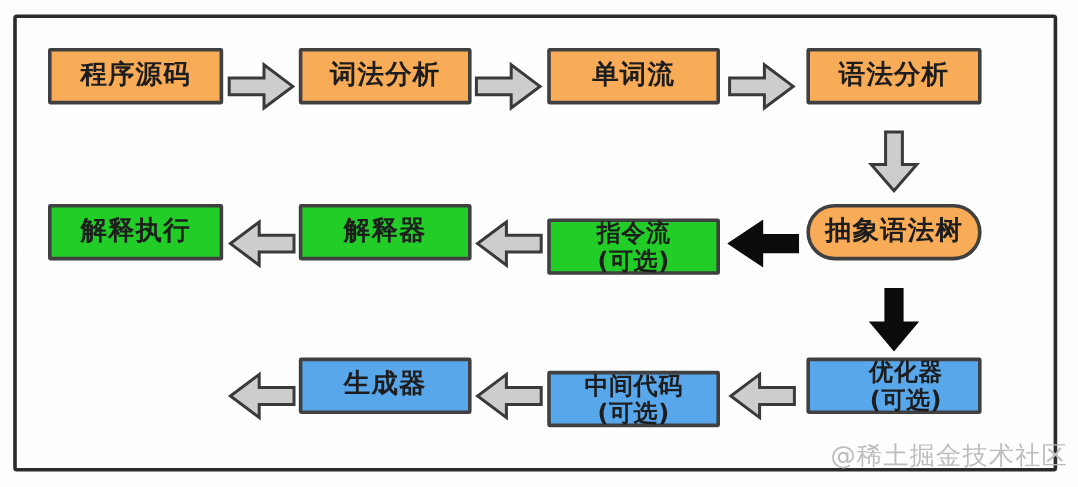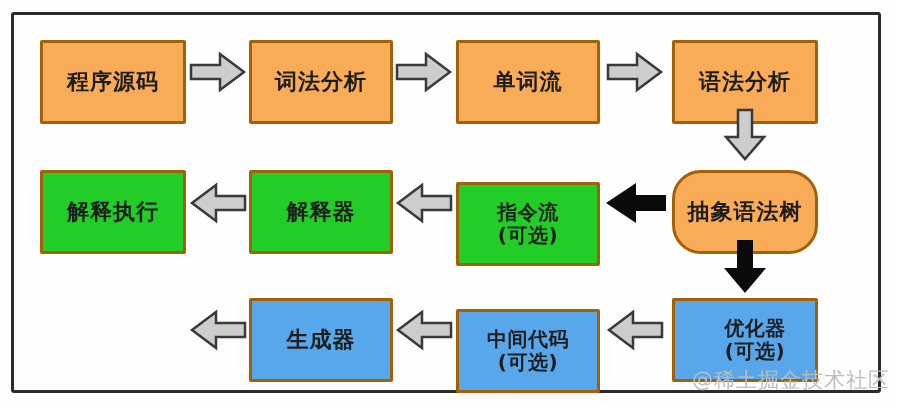--- a/index.html
+++ b/index.html
@@ -5,22 +5,22 @@
   html,body{margin:0;padding:0;background:#ffffff;}
   .page{
     position:relative;width:898px;height:406px;background:#fdfdfd;overflow:hidden;
     font-family:"DejaVu Sans","Liberation Sans",sans-serif;
   }
   .frame{
     position:absolute;left:11px;top:12px;width:870px;height:381px;
     border:3px solid #2b2b2b;border-radius:3px;background:#fefefe;box-sizing:border-box;
   }
   .box{
-    position:absolute;height:84px;box-sizing:border-box;
-    border:3px solid #a16207;border-radius:2px;
+    position:absolute;height:47px;box-sizing:border-box;
+    border:3px solid #404040;border-radius:2px;
     display:flex;flex-direction:column;align-items:center;justify-content:center;
     font-weight:bold;color:#1d1d1d;text-align:center;
   }
   .box .lbl{font-size:22px;line-height:1.1;letter-spacing:1px;}
   .box.two .lbl{font-size:20px;line-height:1.15;letter-spacing:0.5px;}
   .orange{background:#F9AC57;}
   .green{background:#23CD28;}
   .blue{background:#58A7EB;}
   .arrow{position:absolute;}
   .gray-shape{fill:#CDCDCD;stroke:#3a3a3a;stroke-width:2.5;stroke-linejoin:miter;}

